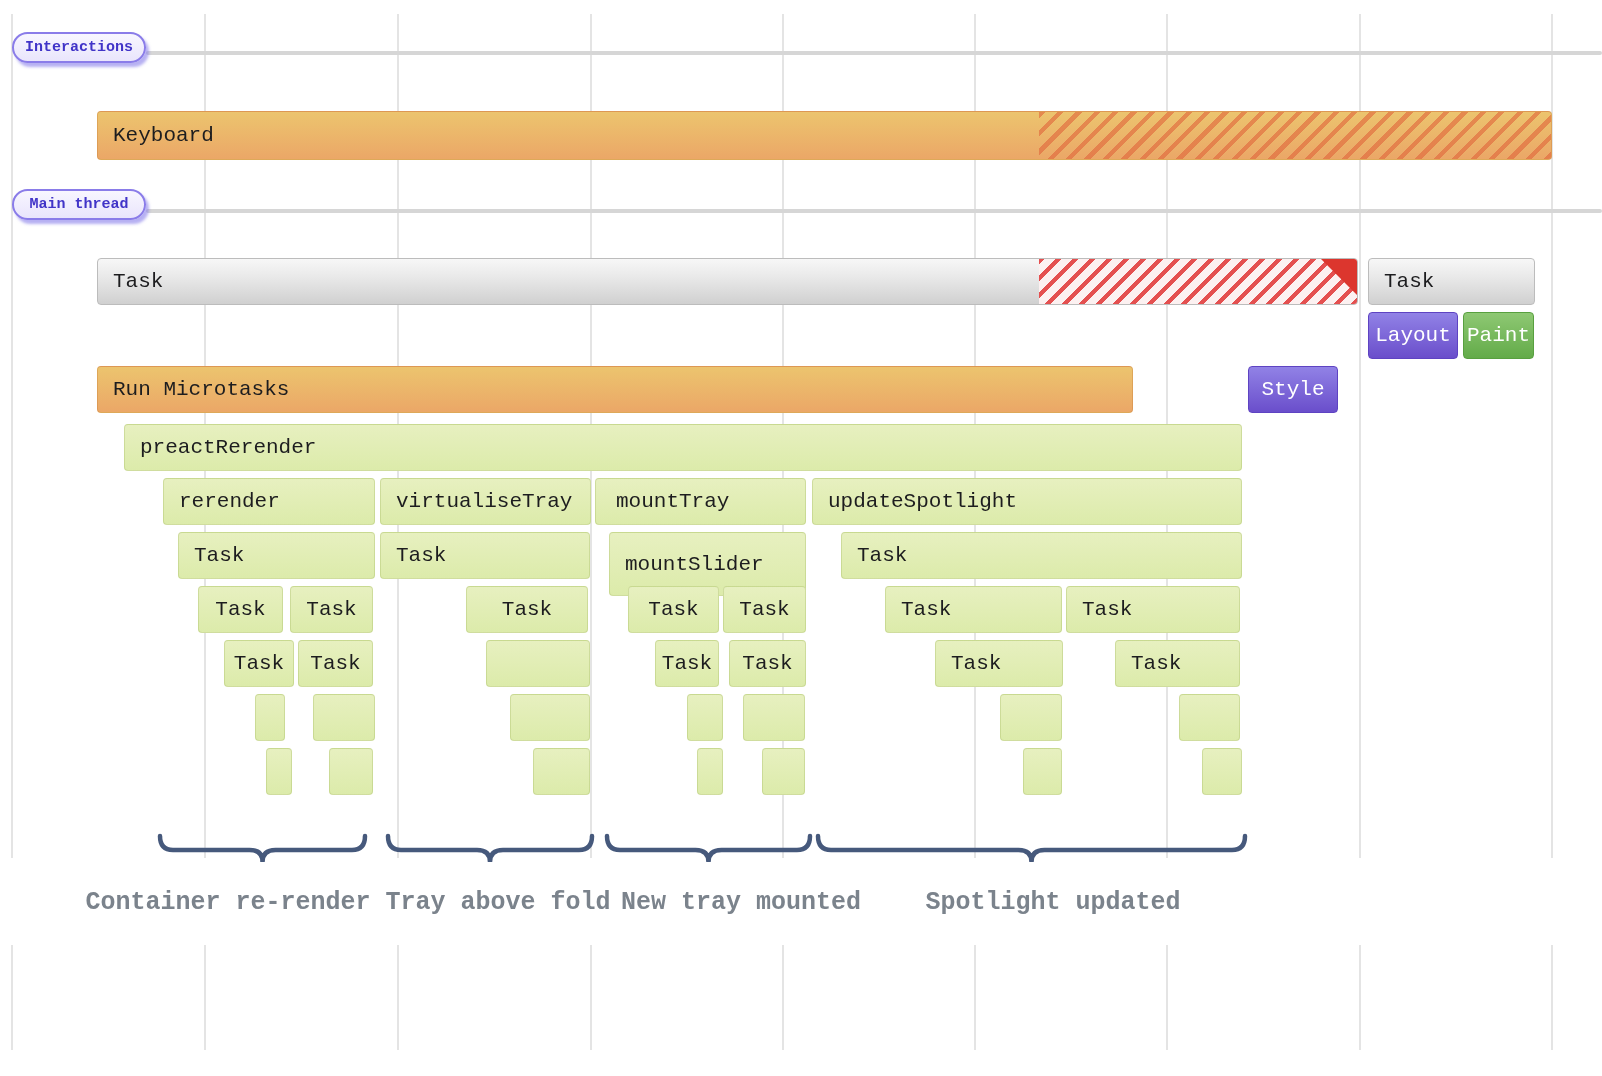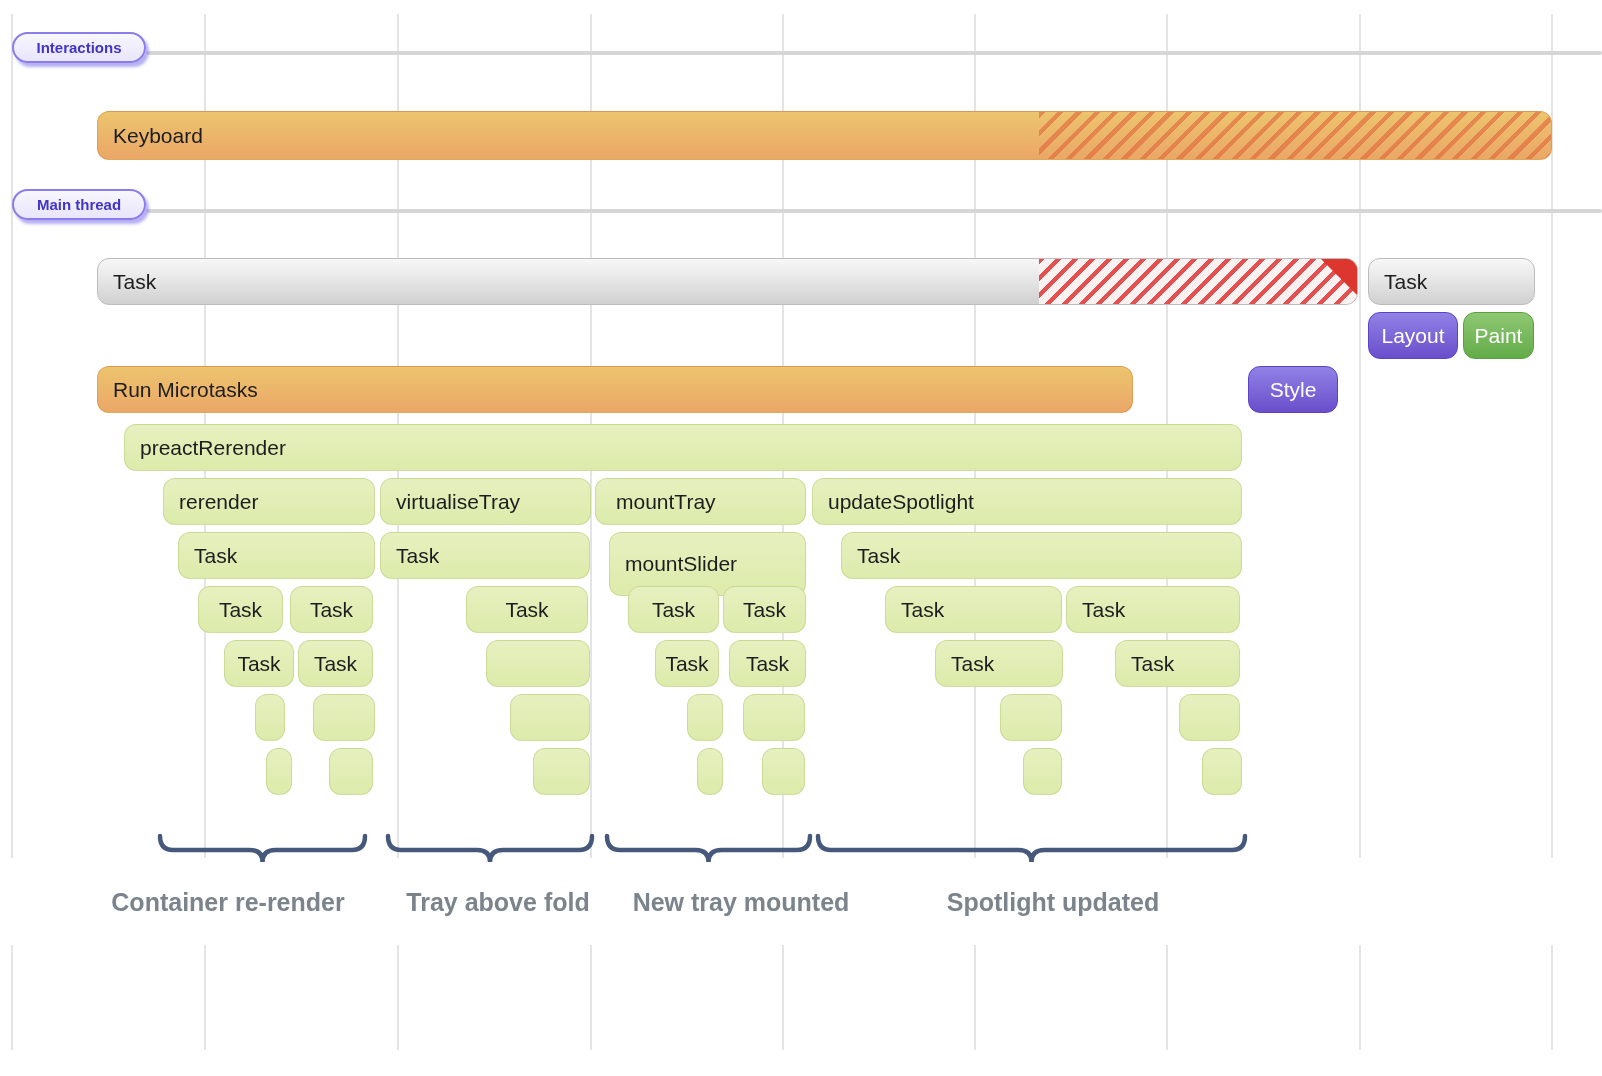--- a/index.html
+++ b/index.html
@@ -1,25 +1,25 @@
 <!DOCTYPE html>
 <html><head>
 <meta charset="utf-8">
 <style>
   html,body{margin:0;padding:0;background:#ffffff;}
   .stage{position:relative;width:1602px;height:1076px;background:#ffffff;overflow:hidden;
-         font-family:Liberation Sans, sans-serif;}
+         font-family:Liberation Mono, monospace;}
   .gridline{position:absolute;width:2px;background:#e4e4e4;}
   .rule{position:absolute;height:4px;background:#d6d6d6;border-radius:2px;}
   .pill{position:absolute;left:12px;width:134px;height:31px;box-sizing:border-box;
         border:2.5px solid #8a7ce9;border-radius:17px;
         background:linear-gradient(180deg,#f8f6ff 0%,#e9e5fc 100%);
         color:#4134c8;font-size:15px;font-weight:bold;display:flex;align-items:center;
         justify-content:center;box-shadow:3px 4px 3px rgba(122,112,232,.55);z-index:5;}
-  .bar{position:absolute;box-sizing:border-box;border-radius:12px;display:flex;align-items:center;
+  .bar{position:absolute;box-sizing:border-box;border-radius:4px;display:flex;align-items:center;
        font-size:21px;color:#1d1d1f;white-space:nowrap;overflow:hidden;z-index:3;}
   .bar .lbl{position:relative;z-index:2;}
   .bar.left-label{padding-left:15px;}
   .bar.center-label{justify-content:center;}
   .kind-orange{background:linear-gradient(180deg,#ecc46e 0%,#eba767 100%);
                border:1px solid rgba(200,125,55,.38);}
   .kind-gray{background:linear-gradient(180deg,#f7f7f7 0%,#e9e9e9 40%,#d0d0d0 100%);
              border:1px solid #bcbcbc;}
   .kind-green{background:linear-gradient(180deg,#e7f0c0 0%,#dcebaa 100%);
               border:1px solid rgba(160,180,90,.32);}

